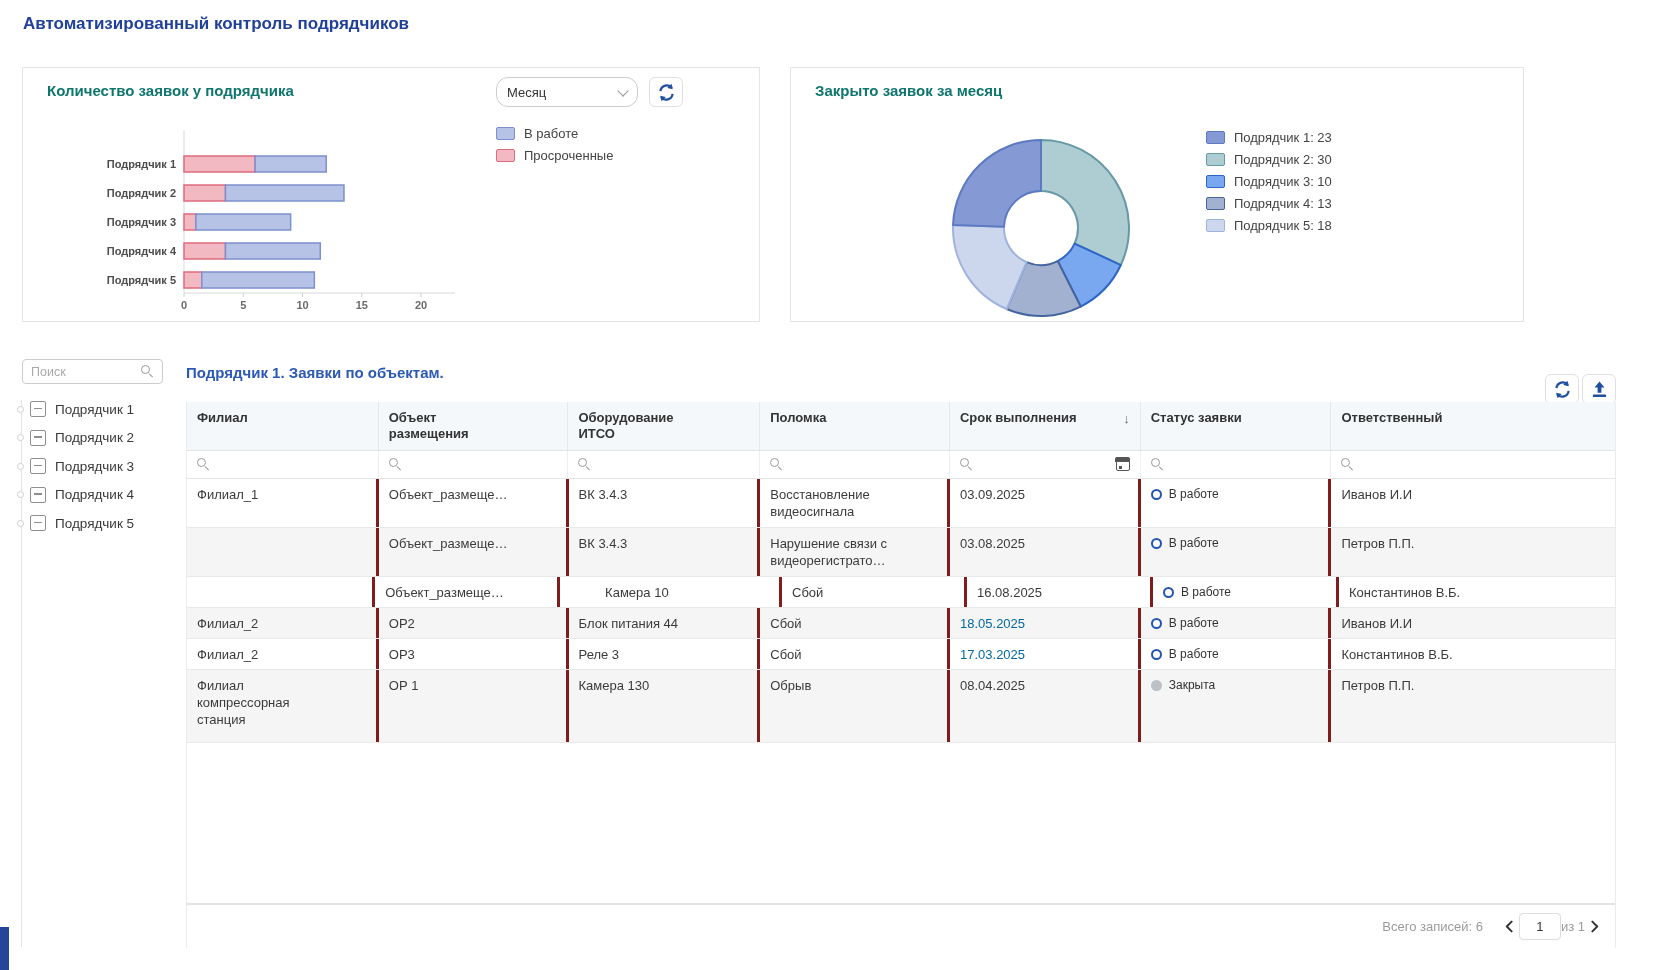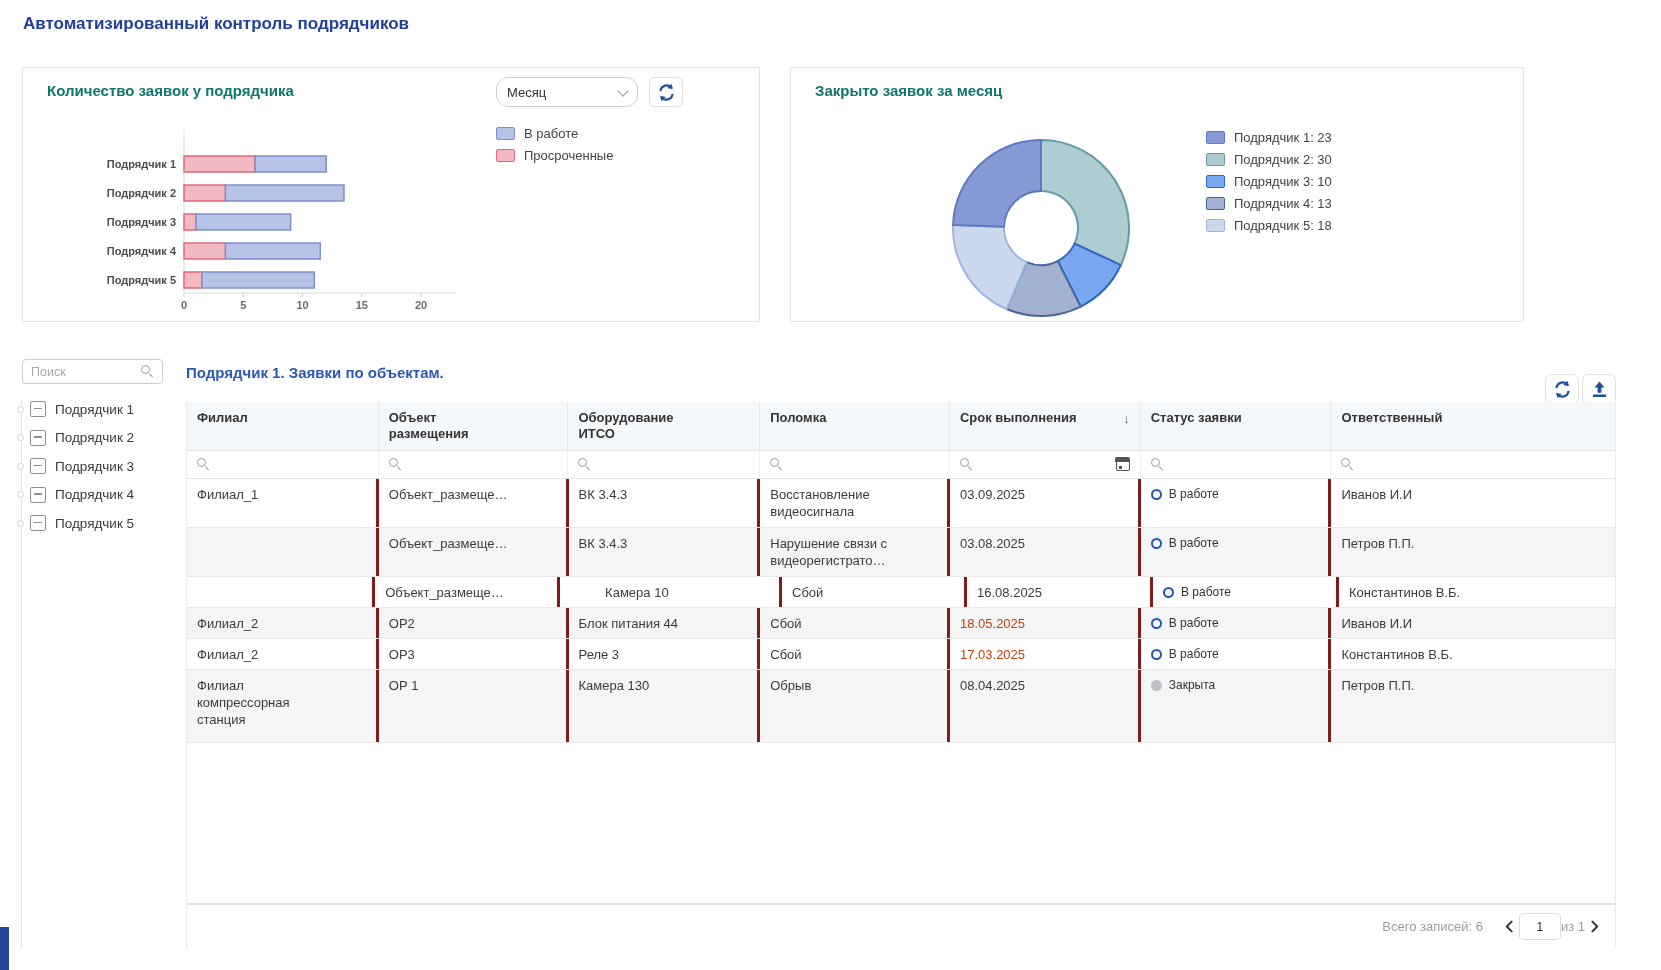--- a/index.html
+++ b/index.html
@@ -71,21 +71,21 @@
             cursor:pointer;flex:none;}
   .cal-icon::before{content:"";position:absolute;left:-1.6px;right:-1.6px;top:-1.6px;height:4.5px;background:#555;
                     border-radius:2px 2px 0 0;}
   .cal-icon::after{content:"";position:absolute;left:2px;bottom:1.5px;width:3px;height:3px;background:#555;}
   .trow{display:flex;flex:none;border-bottom:1px solid #e9e9e9;align-items:stretch;cursor:pointer;}
   .trow.zebra{background:#f5f5f5;}
   .tcell{box-sizing:border-box;padding:7px 10px;font-size:13px;color:#3b3b3b;line-height:17px;
          border-right:3px solid #7f1d1d;overflow:hidden;}
   .tcell:last-child{border-right:none;}
   .tcell.branch{padding-right:50px;}
-  .tcell.overdue{color:#c2410c;}
+  .tcell.overdue{color:#0369a1;}
   .status-wrap{display:flex;align-items:center;gap:7px;}
   .status-dot-open{width:11px;height:11px;border:2px solid #2356b2;border-radius:50%;background:#fff;
                    box-sizing:border-box;flex:none;}
   .status-dot-closed{width:11px;height:11px;border-radius:50%;background:#bcc1c7;flex:none;}
   .status-label{font-size:12px;color:#333;}
   .spacer{flex:1;background:#fff;}
   .tfoot{flex:none;height:43px;border-top:2px solid #e4e4e4;display:flex;align-items:center;justify-content:flex-end;
          padding-right:12px;gap:0;font-size:13px;color:#9b9b9b;background:#fff;}
   .total-label{margin-right:18px;}
   .page-btn{width:18px;height:18px;background:none;border:none;display:flex;align-items:center;justify-content:center;

